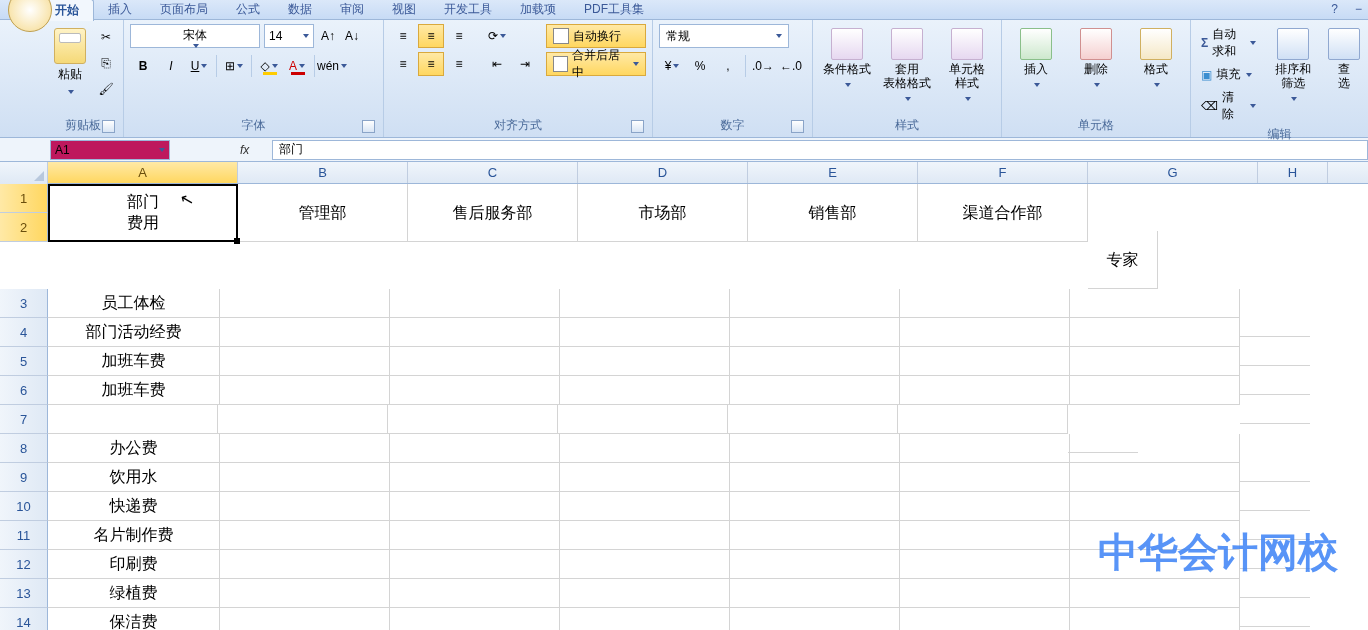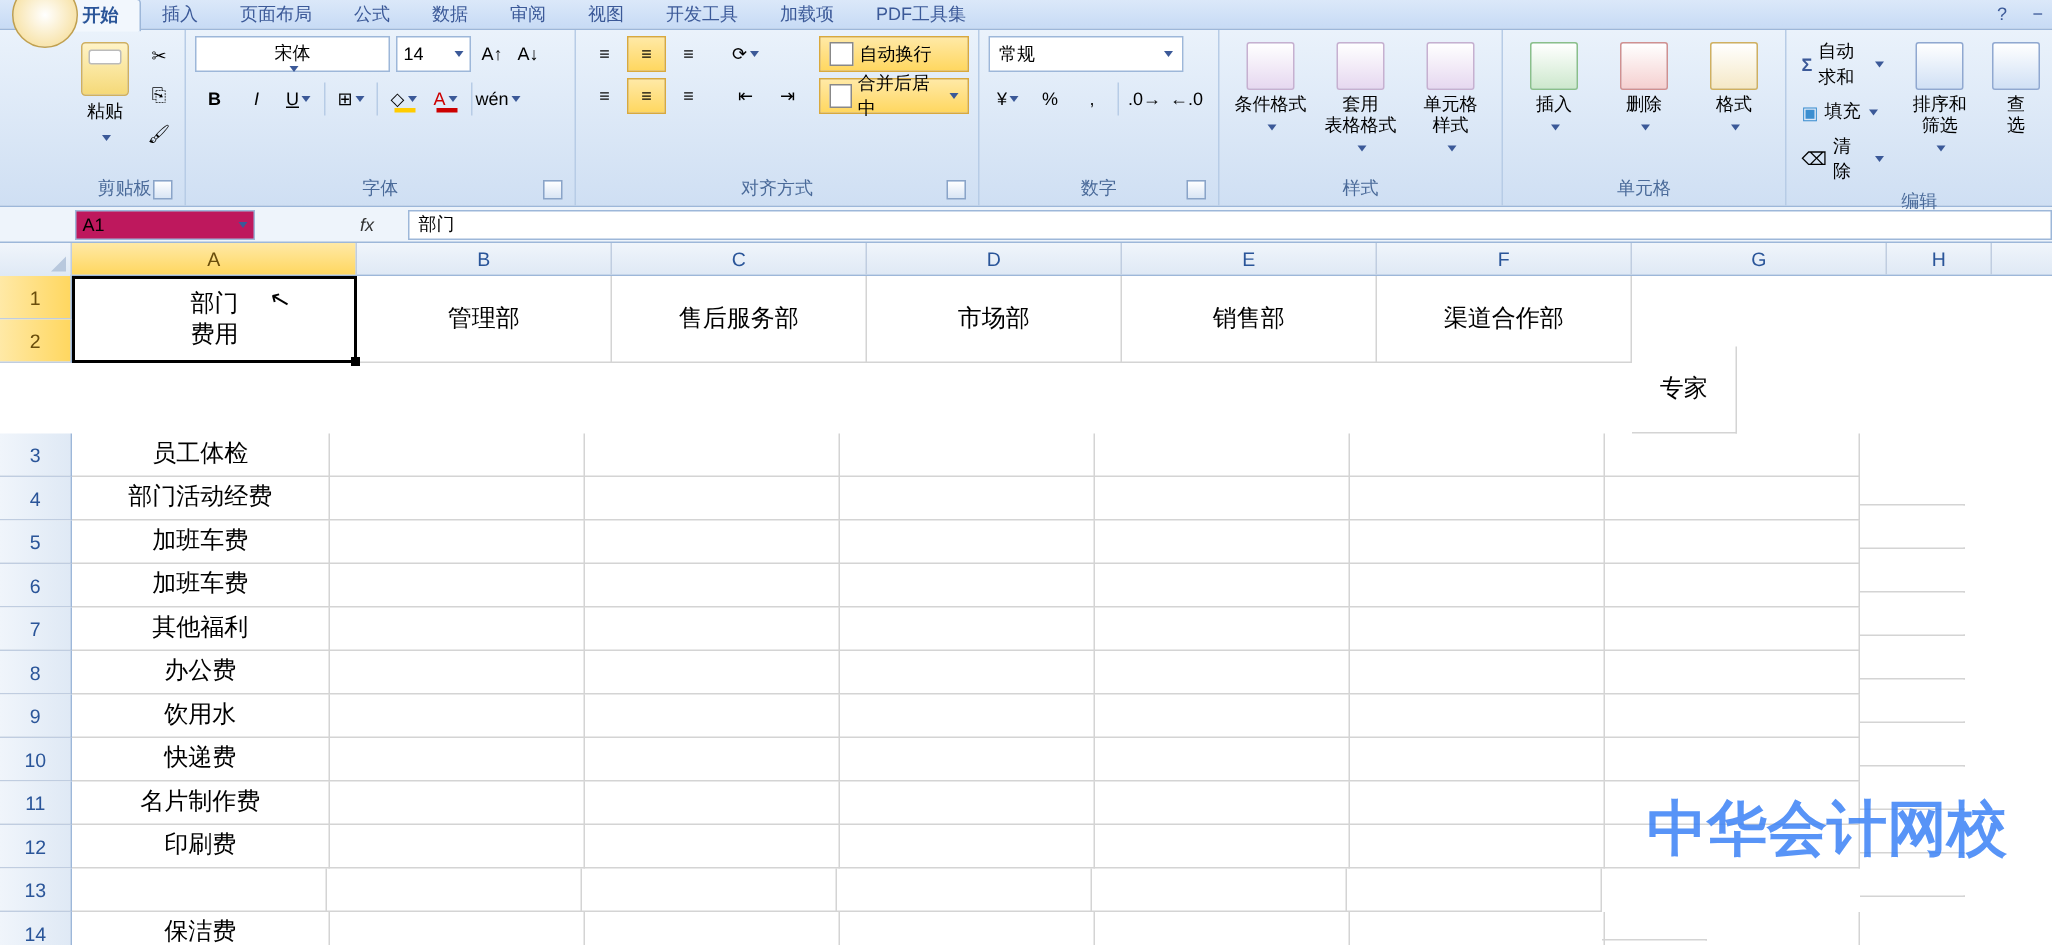--- a/index.html
+++ b/index.html
@@ -361,21 +361,20 @@
         <div class="cell normal"></div>
         <div class="cell normal"></div>
         <div class="cell normal"></div>
         <div class="cell normal"></div>
         <div class="cell normal"></div>
         <div class="cell normal"></div>
         <div class="cell last"></div>
       </div>
       <div class="sheet-row">
         <div class="row-h">7</div>
-        <div class="cell colA">其他福利</div>
         <div class="cell normal"></div>
         <div class="cell normal"></div>
         <div class="cell normal"></div>
         <div class="cell normal"></div>
         <div class="cell normal"></div>
         <div class="cell normal"></div>
         <div class="cell last"></div>
       </div>
       <div class="sheet-row">
         <div class="row-h">8</div>
@@ -427,20 +426,21 @@
         <div class="cell normal"></div>
         <div class="cell normal"></div>
         <div class="cell normal"></div>
         <div class="cell normal"></div>
         <div class="cell normal"></div>
         <div class="cell normal"></div>
         <div class="cell last"></div>
       </div>
       <div class="sheet-row">
         <div class="row-h">13</div>
+        <div class="cell colA">绿植费</div>
         <div class="cell normal"></div>
         <div class="cell normal"></div>
         <div class="cell normal"></div>
         <div class="cell normal"></div>
         <div class="cell normal"></div>
         <div class="cell normal"></div>
         <div class="cell last"></div>
       </div>
       <div class="sheet-row">
         <div class="row-h">14</div>

